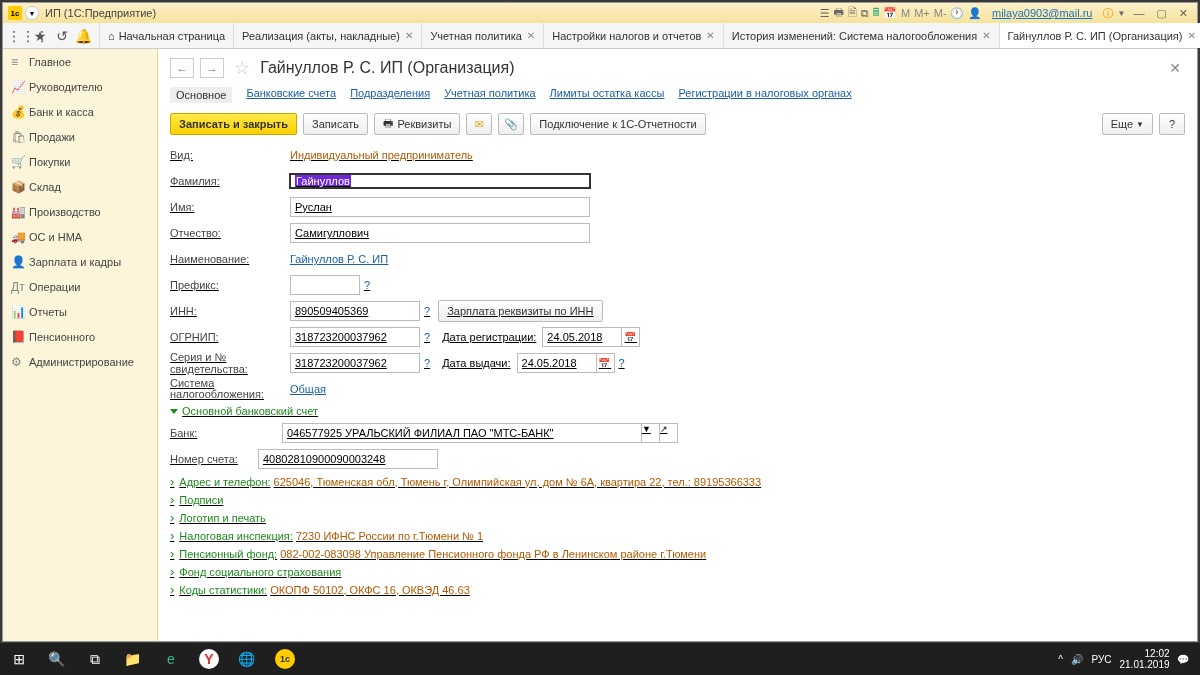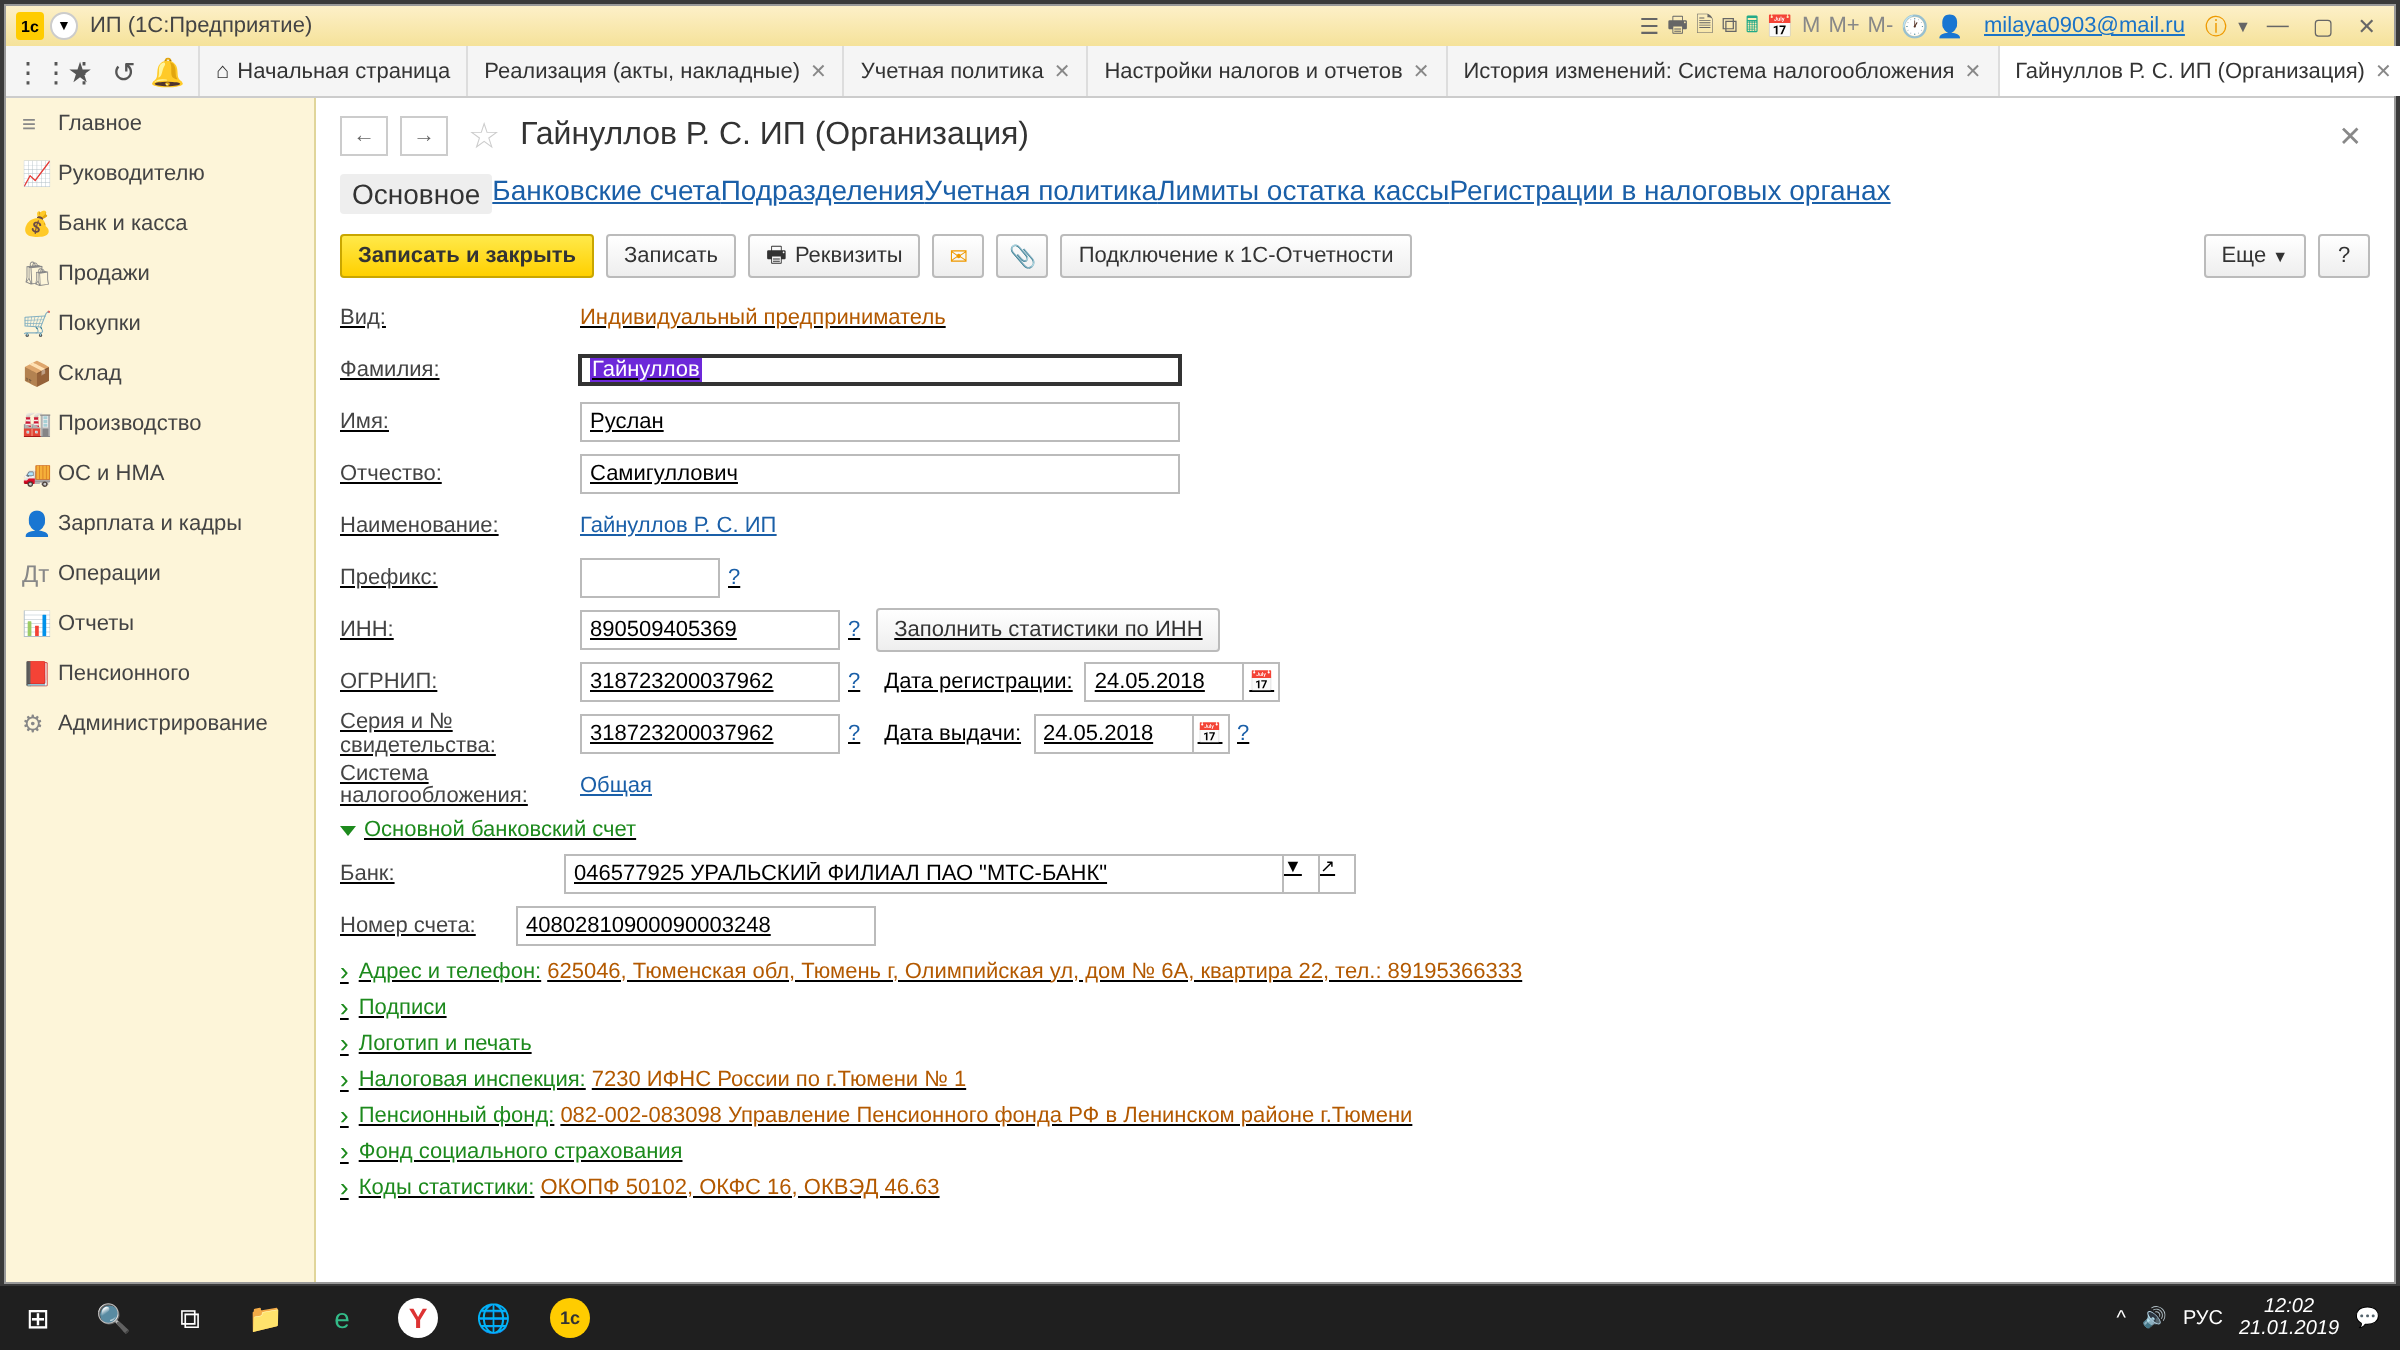--- a/index.html
+++ b/index.html
@@ -24,21 +24,21 @@
 .main { flex: 1; display: flex; overflow: hidden; background: #fff; }
 .sidebar { width: 155px; background: #fdf5d9; border-right: 1px solid #e0d59a; display: flex; flex-direction: column; padding-top: 0; }
 .sb-item { display: flex; align-items: center; height: 25px; padding: 0 8px; color: #444; font-size: 11px; cursor: pointer; }
 .sb-ico { width: 18px; font-size: 12px; color: #888; }
 .content { flex: 1; display: flex; flex-direction: column; background: #fff; overflow: hidden; }
 .pg-head { display: flex; align-items: center; padding: 8px 12px 4px; gap: 6px; }
 .nav-btn { width: 24px; height: 20px; border: 1px solid #ccc; background: #fff; display: inline-flex; align-items: center; justify-content: center; font-size: 11px; color: #666; }
 .star { color: #ccc; font-size: 18px; margin: 0 4px; }
 .pg-title { font-size: 16px; color: #333; }
 .close-x { margin-left: auto; color: #888; font-size: 14px; padding-right: 4px; }
-.subtabs { display: flex; padding: 4px 12px 6px; font-size: 14px; }
+.subtabs { display: flex; gap: 14px; padding: 4px 12px 6px; font-size: 11px; }
 .subtabs a { color: #1a5fa8; text-decoration: underline; }
 .subtabs .active { background: #eee; color: #333; text-decoration: none; padding: 2px 6px; border-radius: 2px; }
 .toolbar { display: flex; gap: 6px; padding: 4px 12px 8px; align-items: center; }
 .btn { height: 22px; padding: 0 8px; border: 1px solid #bbb; background: linear-gradient(#fff,#eee); display: inline-flex; align-items: center; font-size: 11px; color: #333; border-radius: 2px; cursor: pointer; }
 .btn.primary { background: linear-gradient(#ffe94a,#ffd000); border-color: #c9a600; font-weight: bold; }
 .btn.icon-only { width: 26px; justify-content: center; padding: 0; }
 .tb-spacer { flex: 1; }
 .form { padding: 0 12px; text-decoration: underline; }
 .row { display: flex; align-items: center; min-height: 24px; margin-bottom: 2px; }
 .lbl { width: 120px; color: #444; font-size: 11px; }
@@ -59,21 +59,21 @@
 .section-line::before { content: "›"; color: #1d8a1d; margin-right: 5px; font-size: 13px; }
 .section-line .sec-val { color: #b35900; margin-left: 3px; }
 .bank-row .fld-bank { width: 360px; margin-left: 24px; }
 .dd-btn { width: 18px; height: 20px; border: 1px solid #bbb; border-left: none; background: #fff; font-size: 9px; }
 .lbl-narrow { width: 88px; }
 .lbl-auto { width: auto; margin-right: 6px; margin-left: 8px; }
 .taskbar { height: 32px; background: #1f1f1f; display: flex; align-items: center; margin-top: 1px; }
 .taskbar .tbi { width: 38px; height: 32px; display: flex; align-items: center; justify-content: center; color: #fff; font-size: 14px; }
 .taskbar .spacer { flex: 1; }
 .taskbar .tray { color: #fff; font-size: 10px; display: flex; align-items: center; gap: 8px; padding-right: 10px; }
-.tray-time { text-align: center; line-height: 11px; font-style: italic; }
+.tray-time { text-align: right; line-height: 11px; }
 </style>
 </head>
 <body>
 
 <div class="window">
   <div class="titlebar">
     <span class="tb-logo">1c</span>
     <span class="tb-dd">▼</span>
     <span class="titlebar-title">ИП (1С:Предприятие)</span>
     <span class="titlebar-spacer"></span>
@@ -248,21 +248,21 @@
           </div>
         <div class="row">
             <span class="lbl">Префикс:</span>
             <input class="fld" style="width: 70px;" value="">
             <span class="help">?</span>
           </div>
         <div class="row">
             <span class="lbl">ИНН:</span>
             <input class="fld fld-mid" value="890509405369" style="">
             <span class="help">?</span>
-            <span class="btn" style="margin-left:4px">Заполнить статистики по ИНН</span>
+            <span class="btn" style="margin-left:4px">Зарплата реквизиты по ИНН</span>
           </div>
         <div class="row">
             <span class="lbl">ОГРНИП:</span>
             <input class="fld fld-mid" value="318723200037962" style="">
             <span class="help">?</span>
             <span class="lbl-auto">Дата регистрации:</span>
             <input class="fld fld-date" value="24.05.2018" style="">
             <span class="date-btn">📅</span>
           </div>
         <div class="row">

